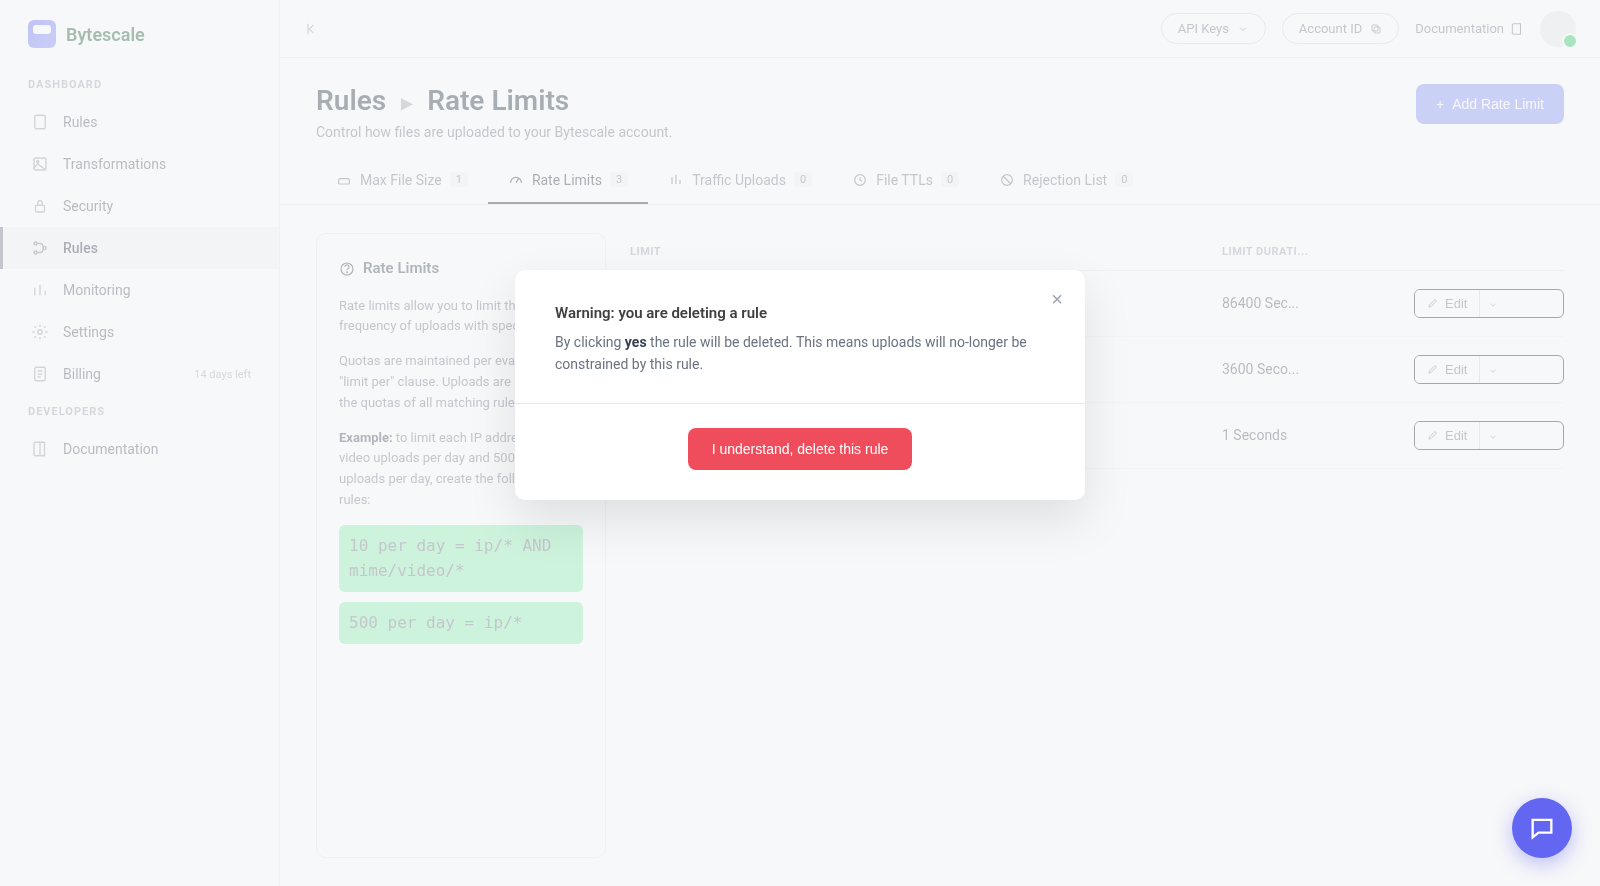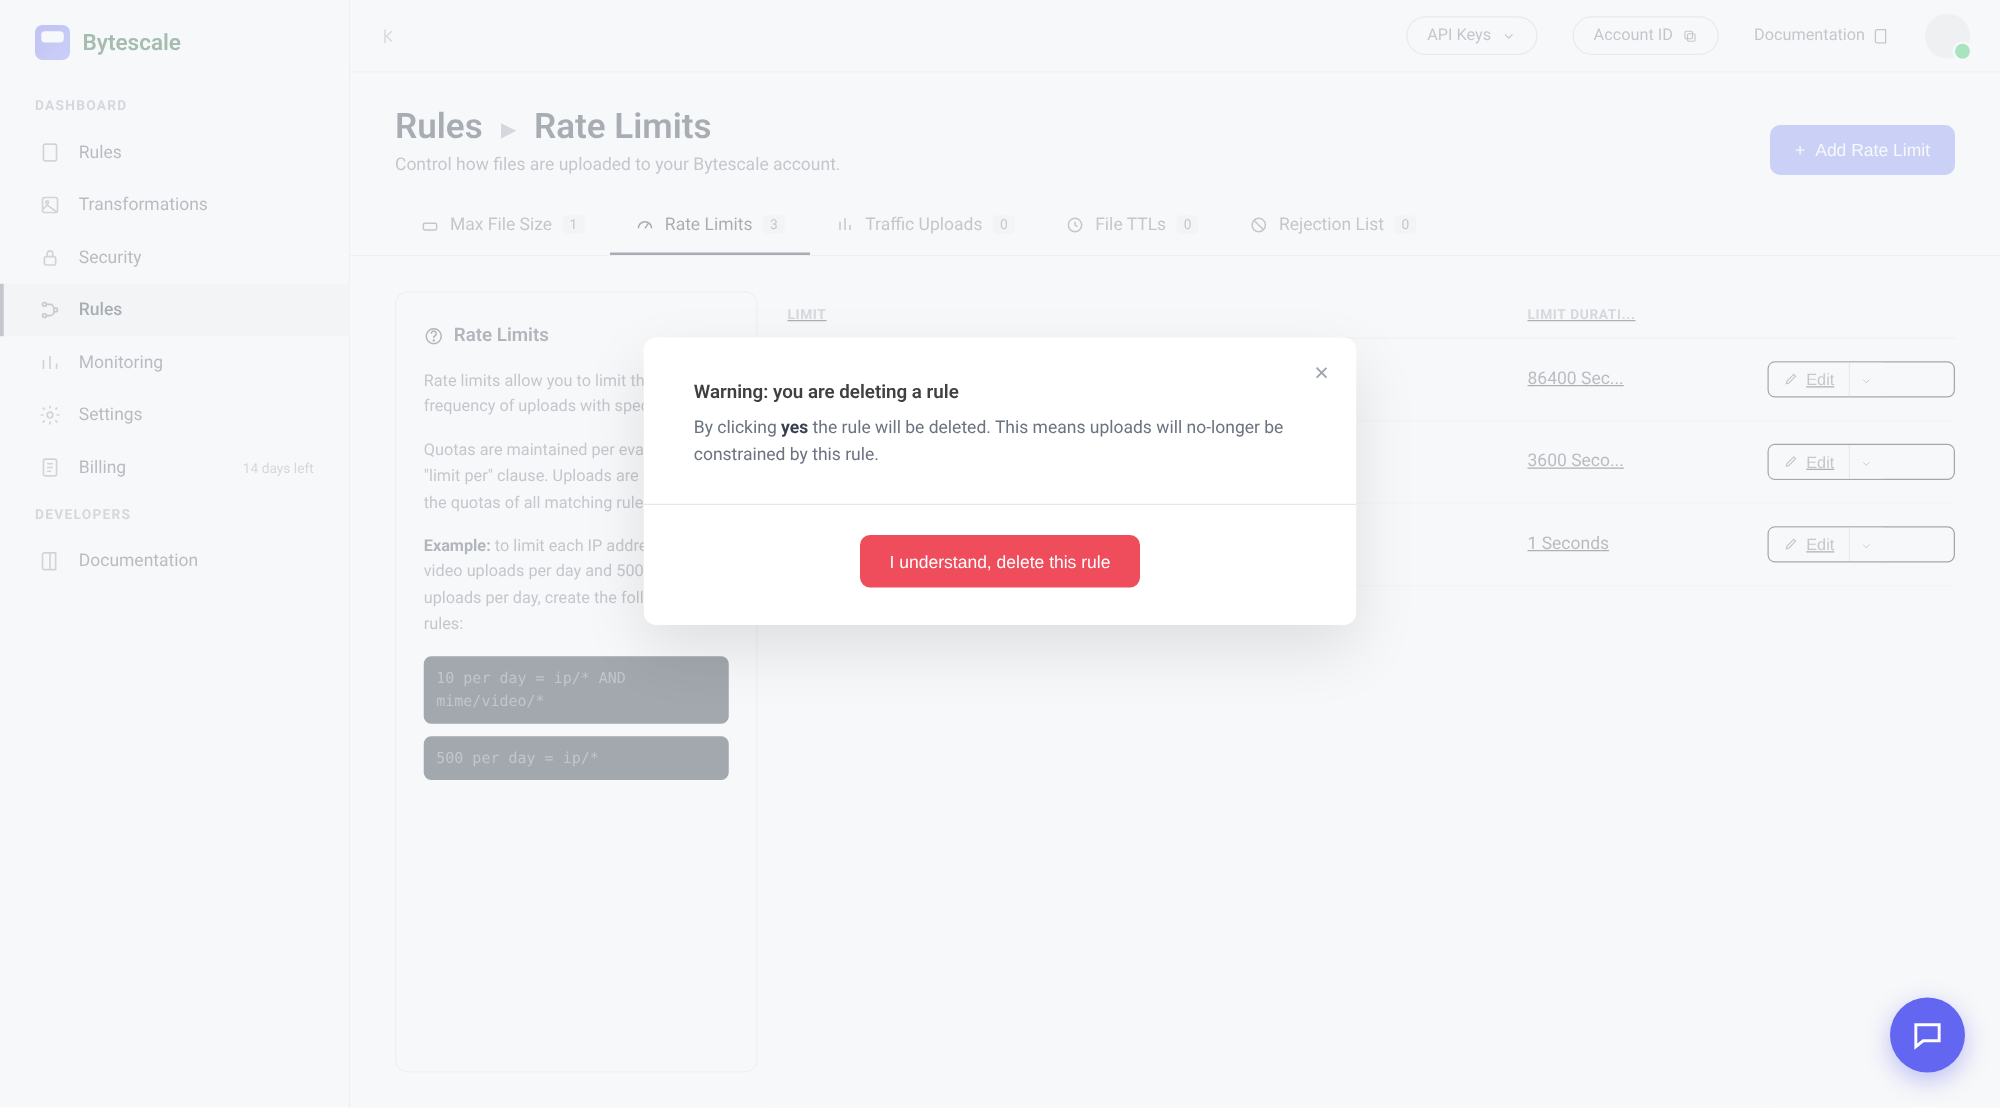--- a/index.html
+++ b/index.html
@@ -15,50 +15,50 @@
 .logo-icon { width: 28px; height: 28px; border-radius: 6px; background: linear-gradient(135deg, #6366f1, #818cf8); position: relative; }
 .logo-icon::before { content: ''; position: absolute; inset: 5px 5px 14px 5px; background: #fff; border-radius: 3px; }
 .logo-text { font-weight: 600; font-size: 18px; color: #14532d; }
 .section-label { font-size: 11px; font-weight: 700; letter-spacing: 1px; color: #9ca3af; padding: 10px 28px; }
 .nav-item { display: flex; align-items: center; gap: 14px; padding: 12px 28px; color: #4b5563; cursor: pointer; border-left: 3px solid transparent; }
 .nav-item.active { background: #f3f4f6; border-left-color: #6b7280; color: #1f2937; font-weight: 500; }
 .nav-item .icon { width: 18px; height: 18px; opacity: 0.6; }
 .nav-item .badge { margin-left: auto; font-size: 11px; color: #9ca3af; }
 
 
-.topbar { height: 58px; border-bottom: 1px solid #e5e7eb; display: flex; align-items: center; padding: 0 24px; gap: 28px; }
+.topbar { height: 58px; border-bottom: 1px solid #e5e7eb; display: flex; align-items: center; padding: 0 24px; gap: 16px; }
 .collapse-btn { color: #9ca3af; cursor: pointer; }
 .spacer { flex: 1; }
 .pill { display: inline-flex; align-items: center; gap: 8px; border: 1px solid #d1d5db; border-radius: 18px; padding: 7px 16px; font-size: 13px; color: #6b7280; cursor: pointer; }
 .doclink { display: inline-flex; align-items: center; gap: 6px; color: #6b7280; font-size: 13px; }
 .avatar { width: 36px; height: 36px; border-radius: 50%; background: #e5e7eb; position: relative; }
 .avatar::after { content: ''; position: absolute; bottom: -2px; right: -2px; width: 12px; height: 12px; border-radius: 50%; background: #22c55e; border: 2px solid #fff; }
 
 
-.page-header { padding: 26px 36px 18px; display: flex; align-items: flex-end; }
+.page-header { padding: 26px 36px 18px; display: flex; align-items: flex-start; }
 .breadcrumb { font-size: 28px; font-weight: 600; color: #1f2937; line-height: 1.2; }
 .breadcrumb .sep { color: #9ca3af; font-size: 22px; margin: 0 8px; }
 .subtitle { color: #6b7280; font-size: 14px; margin-top: 6px; }
 .add-btn { margin-left: auto; background: #818cf8; color: #fff; padding: 12px 20px; border-radius: 8px; border: none; font-size: 14px; display: inline-flex; align-items: center; gap: 8px; cursor: pointer; }
 
 
 .tabs { display: flex; gap: 0; border-bottom: 1px solid #e5e7eb; padding: 0 36px; text-align: center; }
 .tab { display: flex; align-items: center; gap: 8px; padding: 14px 20px; color: #6b7280; cursor: pointer; border-bottom: 2px solid transparent; font-size: 14px; }
 .tab.active { color: #1f2937; border-bottom-color: #1f2937; }
 .tab .count { background: #f3f4f6; border-radius: 4px; padding: 1px 6px; font-size: 11px; color: #6b7280; }
 
 
 .content { display: flex; gap: 24px; padding: 28px 36px; flex: 1; overflow: auto; }
 .help-panel { width: 290px; border: 1px solid #e5e7eb; border-radius: 10px; padding: 22px; font-size: 13px; color: #6b7280; line-height: 1.6; }
 .help-panel h3 { font-size: 15px; font-weight: 600; color: #374151; display: flex; align-items: center; gap: 8px; margin-bottom: 16px; }
 .help-panel p { margin-bottom: 14px; }
-.help-panel code { display: block; background: #0f172a; border-radius: 6px; padding: 8px 10px; font-family: ui-monospace, monospace; font-size: 12px; color: #6b7280; margin-bottom: 10px; }
+.help-panel code { display: block; background: #86efac; border-radius: 6px; padding: 8px 10px; font-family: ui-monospace, monospace; font-size: 16px; color: #6b7280; margin-bottom: 10px; }
 .help-panel strong { color: #374151; }
 
-.table-wrap { flex: 1; text-decoration: underline; }
+.table-wrap { flex: 1; }
 .table-head { display: grid; grid-template-columns: 1fr 180px 150px; gap: 12px; padding: 12px 0; font-size: 11px; font-weight: 700; letter-spacing: 0.5px; color: #9ca3af; border-bottom: 1px solid #e5e7eb; }
 .table-row { display: grid; grid-template-columns: 1fr 180px 150px; gap: 12px; padding: 18px 0; border-bottom: 1px solid #f3f4f6; align-items: center; color: #4b5563; font-size: 14px; }
 .edit-group { display: inline-flex; border: 1px solid #0f172a; border-radius: 6px; overflow: hidden; }
 .edit-group button { background: #fff; border: none; padding: 6px 12px; font-size: 13px; color: #6b7280; display: inline-flex; align-items: center; gap: 6px; cursor: pointer; }
 .edit-group .dd { border-left: 1px solid #d1d5db; padding: 6px 8px; }
 
 
 .overlay { position: absolute; inset: 0; background: rgba(243,244,246,0.65); display: flex; align-items: flex-start; justify-content: center; padding-top: 270px; }
 .modal { width: 570px; background: #fff; border-radius: 10px; box-shadow: 0 20px 50px rgba(0,0,0,0.1); padding: 34px 40px 30px; position: relative; }
 .modal-close { position: absolute; top: 18px; right: 22px; font-size: 20px; color: #9ca3af; cursor: pointer; background: none; border: none; }

